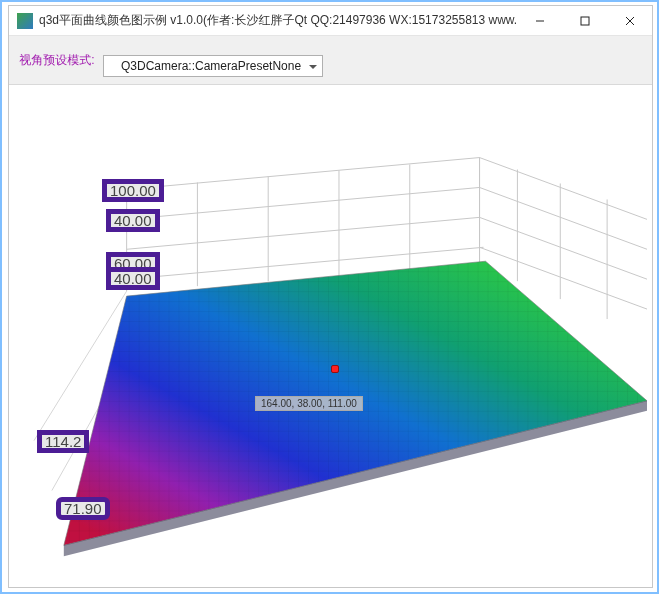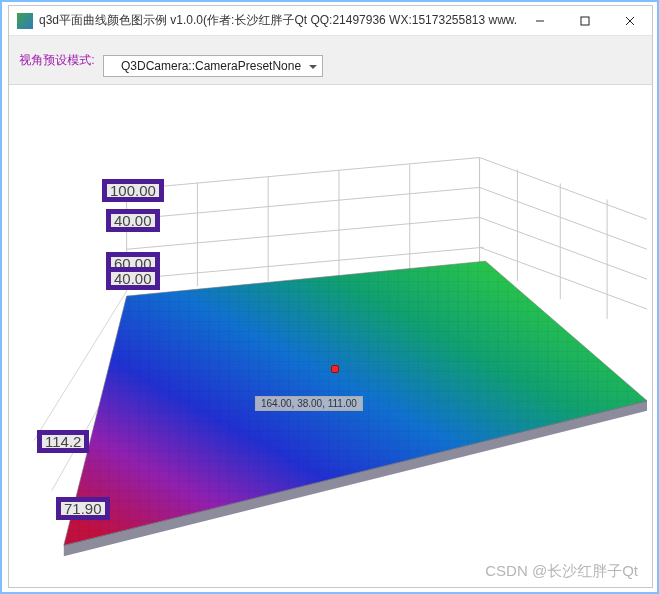--- a/index.html
+++ b/index.html
@@ -230,22 +230,21 @@
       </g>
 
     </svg>
 
     <div class="axis-label" style="left:93px; top:94px;">100.00</div>
     <div class="axis-label" style="left:97px; top:124px;">40.00</div>
     <div class="axis-label" style="left:97px; top:167px;">60.00</div>
     <div class="axis-label" style="left:97px; top:182px;text-align:right;">40.00</div>
 
     <div class="axis-label" style="left:28px; top:345px;">114.2</div>
-    <div class="axis-label" style="left:47px; top:412px;">71.90</div>
+    <div class="axis-label" style="left:47px; top:412px;border-radius:6px;">71.90</div>
 
     <div class="tooltip" style="left:246px; top:269px;margin-top:42px;">164.00, 38.00, 111.00</div>
     <div class="marker" style="left:322px; top:280px;"></div>
 
-    <div class="watermark">CSDN @长沙红胖子Qt</div>
   </div>
 
 </div>
 </div>
 
 </body></html>

